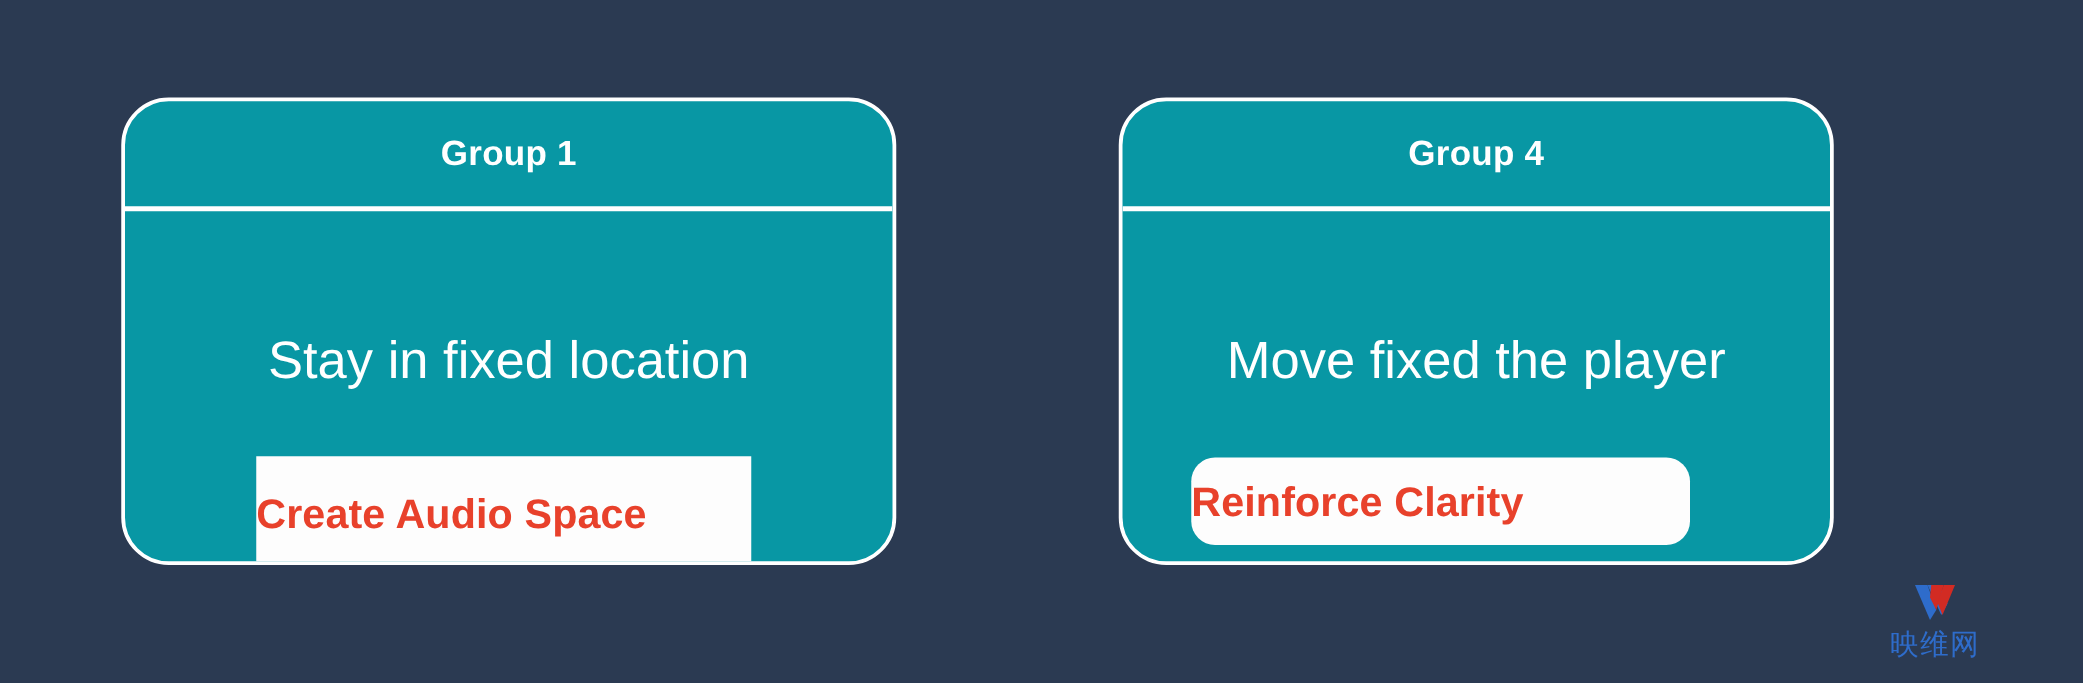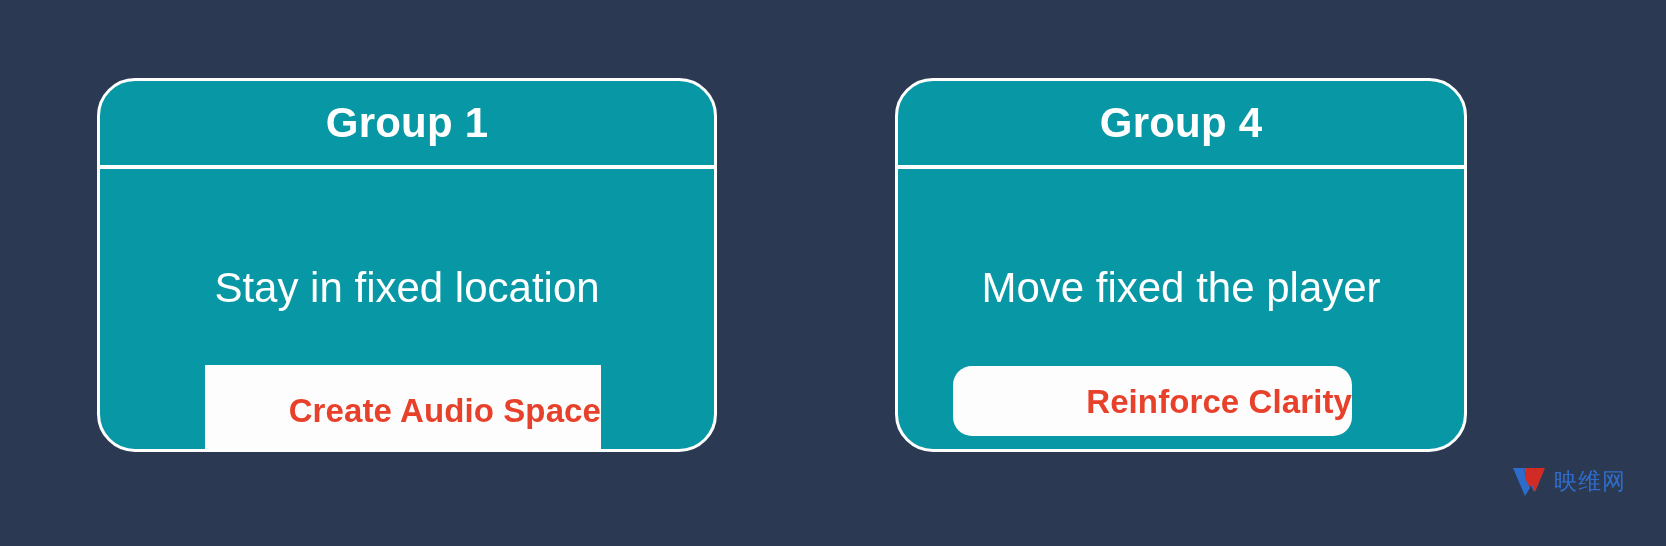--- a/index.html
+++ b/index.html
@@ -49,21 +49,21 @@
 
   .card__header {
     height: 84px;
     display: flex;
     align-items: center;
     justify-content: center;
   }
 
   .card__title {
     color: #ffffff;
-    font-size: 42px;
+    font-size: 28px;
     font-weight: bold;
     letter-spacing: 0.2px;
     line-height: 1;
     white-space: nowrap;
   }
 
   .card__divider {
     height: 4px;
     background: #ffffff;
     width: 100%;
@@ -86,21 +86,21 @@
     font-weight: normal;
     line-height: 1.08;
     white-space: nowrap;
   }
 
   .card__action {
     position: absolute;
     background: #fdfdfd;
     display: flex;
     align-items: center;
-    justify-content: flex-end;
+    justify-content: flex-start;
   }
 
   .card--one .card__action {
     left: 105px;
     top: 152px;
     width: 396px;
     height: 91px;
   }
 
   .card--two .card__action {
@@ -122,20 +122,21 @@
 
   
   .watermark {
     position: absolute;
     left: 1512px;
     top: 466px;
     display: flex;
     align-items: center;
     gap: 8px;
     opacity: 0.96;
+    flex-direction: column;
   }
 
   .watermark__mark {
     width: 34px;
     height: 30px;
     display: block;
   }
 
   .watermark__text {
     color: #2f6fd0;

